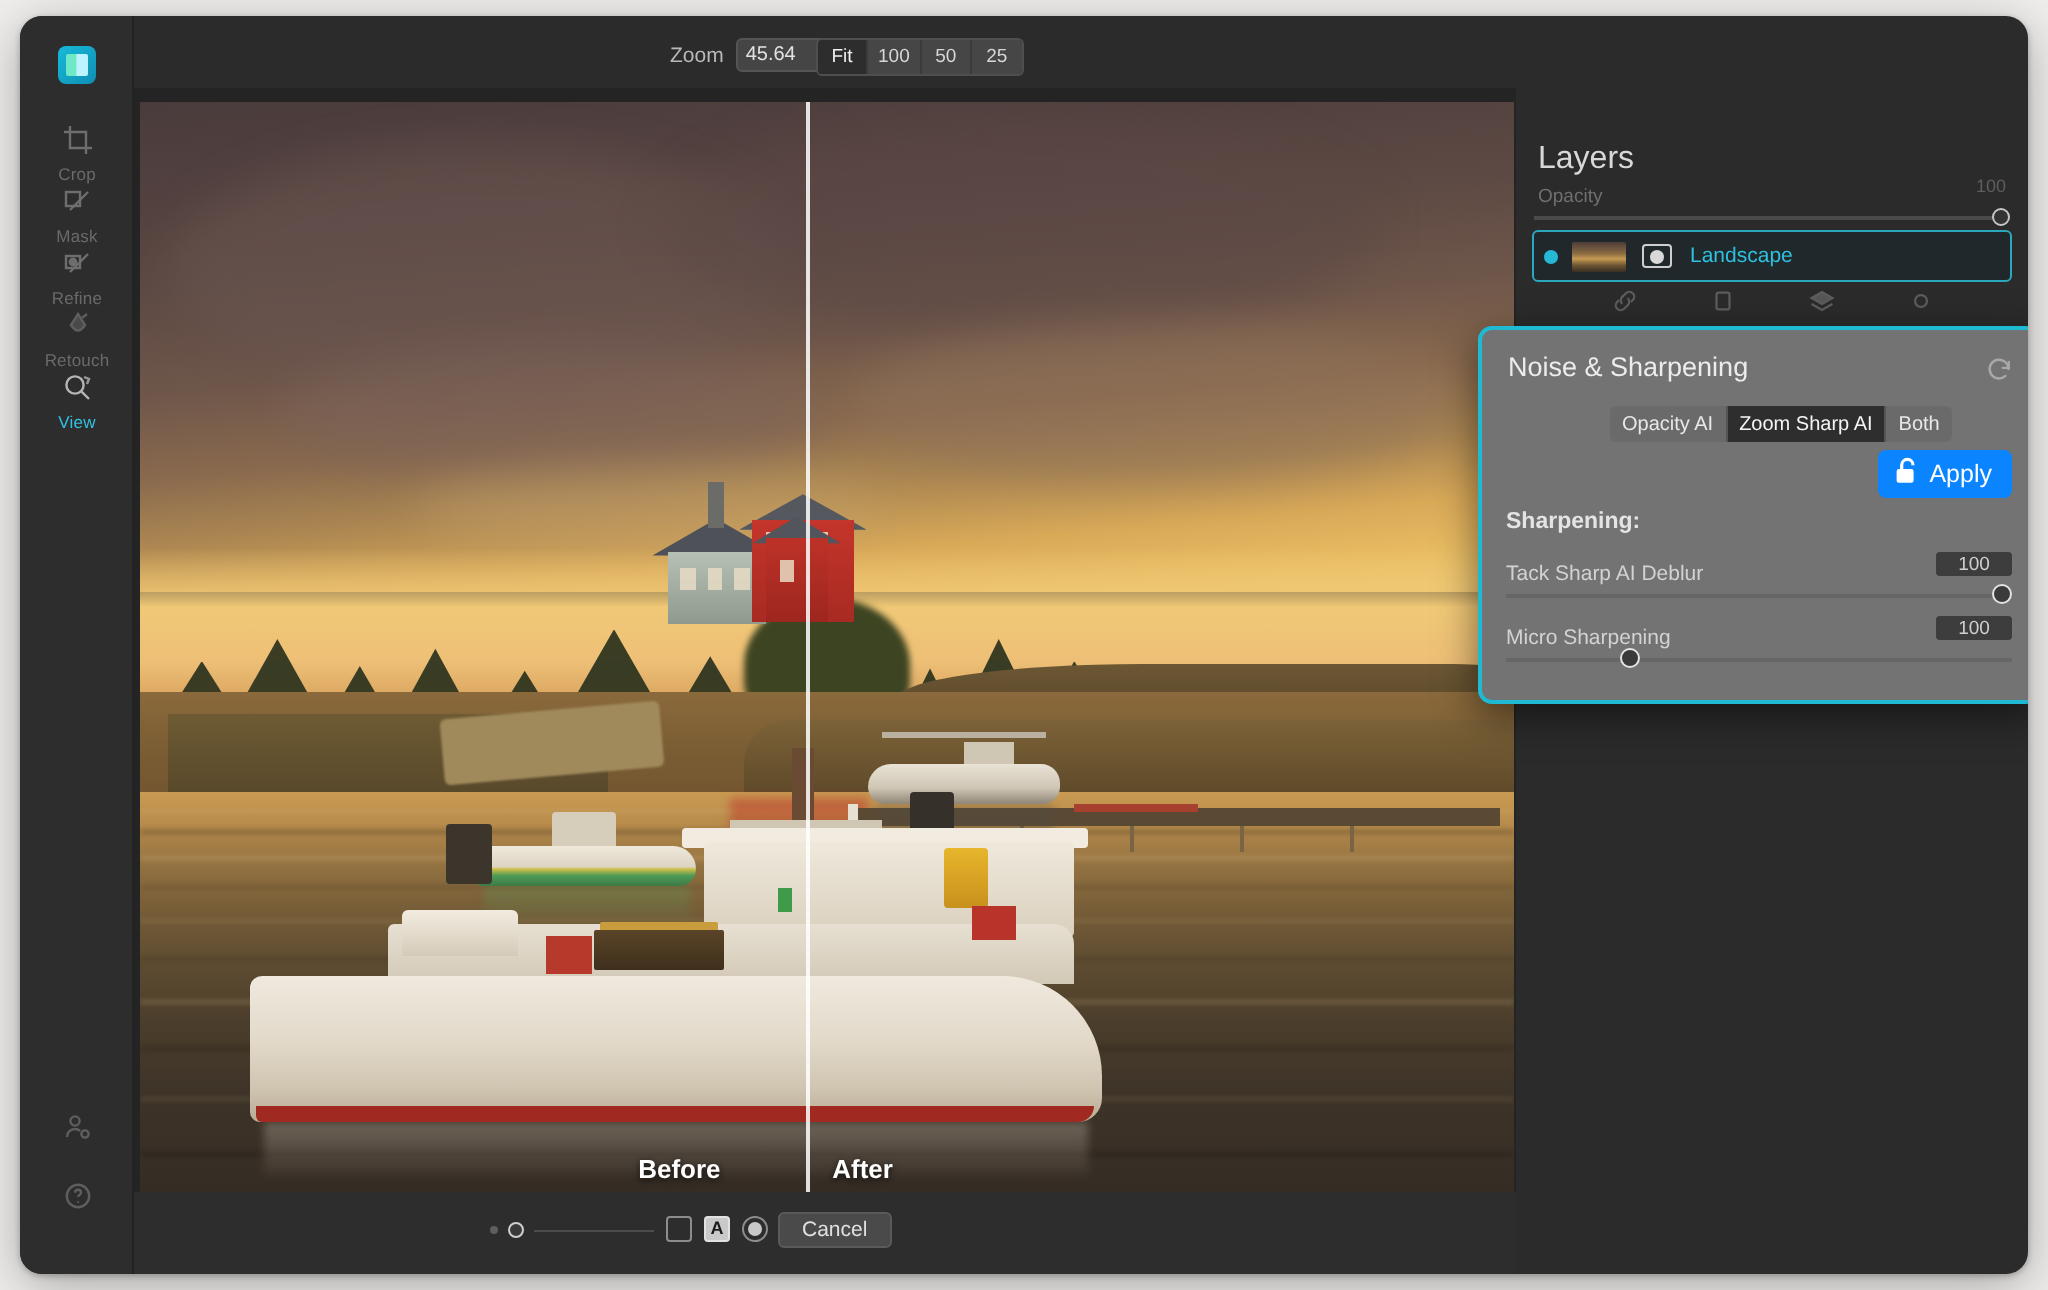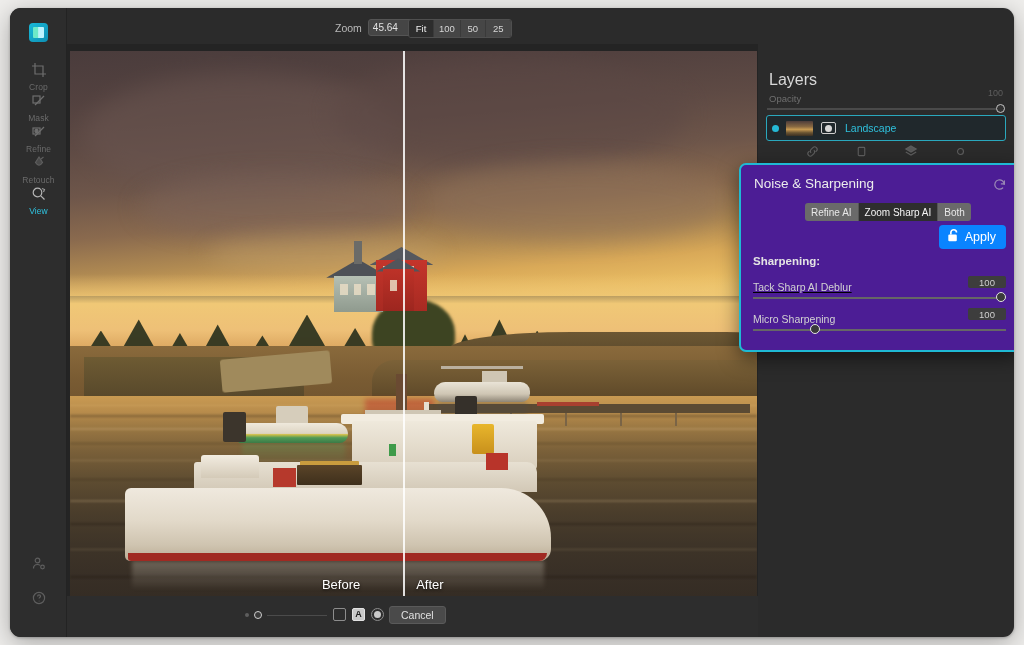--- a/index.html
+++ b/index.html
@@ -102,20 +102,21 @@
     cursor: pointer;
   }
   #zoom-presets .seg:last-child { border-right: none; }
   #zoom-presets .seg.on { background: #2d2d2d; color: #efefef; }
 
   
   #canvas-area {
     position: absolute; left: 57px; top: 36px;
     width: 691px; height: 568px;
     background: #242424;
+    font-weight: bold;
   }
   #photo {
     position: absolute; left: 3px; top: 7px;
     width: 687px; height: 557px;
     overflow: hidden;
   }
   .ph { position: absolute; }
 
   
   #sky {
@@ -393,21 +394,21 @@
   #layer-tools {
     position:absolute; left: 8px; right: 8px; top: 98px; height: 22px;
     display:flex; align-items:center; justify-content:center; gap: 36px;
   }
   .ltool { opacity: 0.30; cursor:pointer; }
 
   
   #ns-dialog {
     position: absolute; left: 729px; top: 155px;
     width: 281px; height: 189px;
-    background: #4c1d95;
+    background: #737373;
     border: 2px solid #1fb9d4;
     border-radius: 7px;
     box-shadow: 0 6px 20px rgba(0,0,0,0.5);
   }
   #ns-title {
     position:absolute; left: 13px; top: 11px;
     font-size: 13.5px; color: #ececec;
   }
   #ns-reset {
     position:absolute; right: 11px; top: 12px;
@@ -450,21 +451,21 @@
   .ns-slider .track {
     position:absolute; left:0; right:0; top: 20px;
     height: 1.5px; background: #666;
   }
   .ns-slider .knob {
     position:absolute; top: 15px;
     width: 10px; height: 10px; border-radius:50%;
     border: 1.4px solid #e4e4e4; background: #3a3a3a;
     cursor:pointer;
   }
-  #slider-deblur { top: 112px; text-decoration: underline; }
+  #slider-deblur { top: 112px; }
   #slider-micro  { top: 144px; }
 
   
   #footer {
     position:absolute; right: 0; bottom: 0;
     width: 256px; height: 56px;
   }
   #export-btn {
     position:absolute; right: 10px; bottom: 33px;
     width: 40px; text-align:center; cursor:pointer;
@@ -771,21 +772,21 @@
     <div id="ns-title">Noise &amp; Sharpening</div>
 
     <div id="ns-reset">
       <svg width="15" height="15" viewBox="0 0 16 16" fill="none" stroke="#c9c9c9" stroke-width="1.3" stroke-linecap="round">
         <path d="M13 8a5 5 0 10-1.6 3.7"></path>
         <path d="M13.2 4.2v3.2h-3.2"></path>
       </svg>
     </div>
 
     <div id="ns-segs">
-      <div class="sg">Refine AI</div>
+      <div class="sg">Opacity AI</div>
       <div class="sg on">Zoom Sharp AI</div>
       <div class="sg">Both</div>
     </div>
 
     <div id="apply-btn">
       <span>
         <svg width="17" height="17" viewBox="0 0 18 18" fill="none">
           <rect x="3.5" y="8" width="9" height="7.2" rx="1.2" fill="#ffffff"></rect>
           <path d="M6.2 8V5.9a3 3 0 016 0" stroke="#ffffff" stroke-width="1.7" fill="none"></path>
         </svg>

